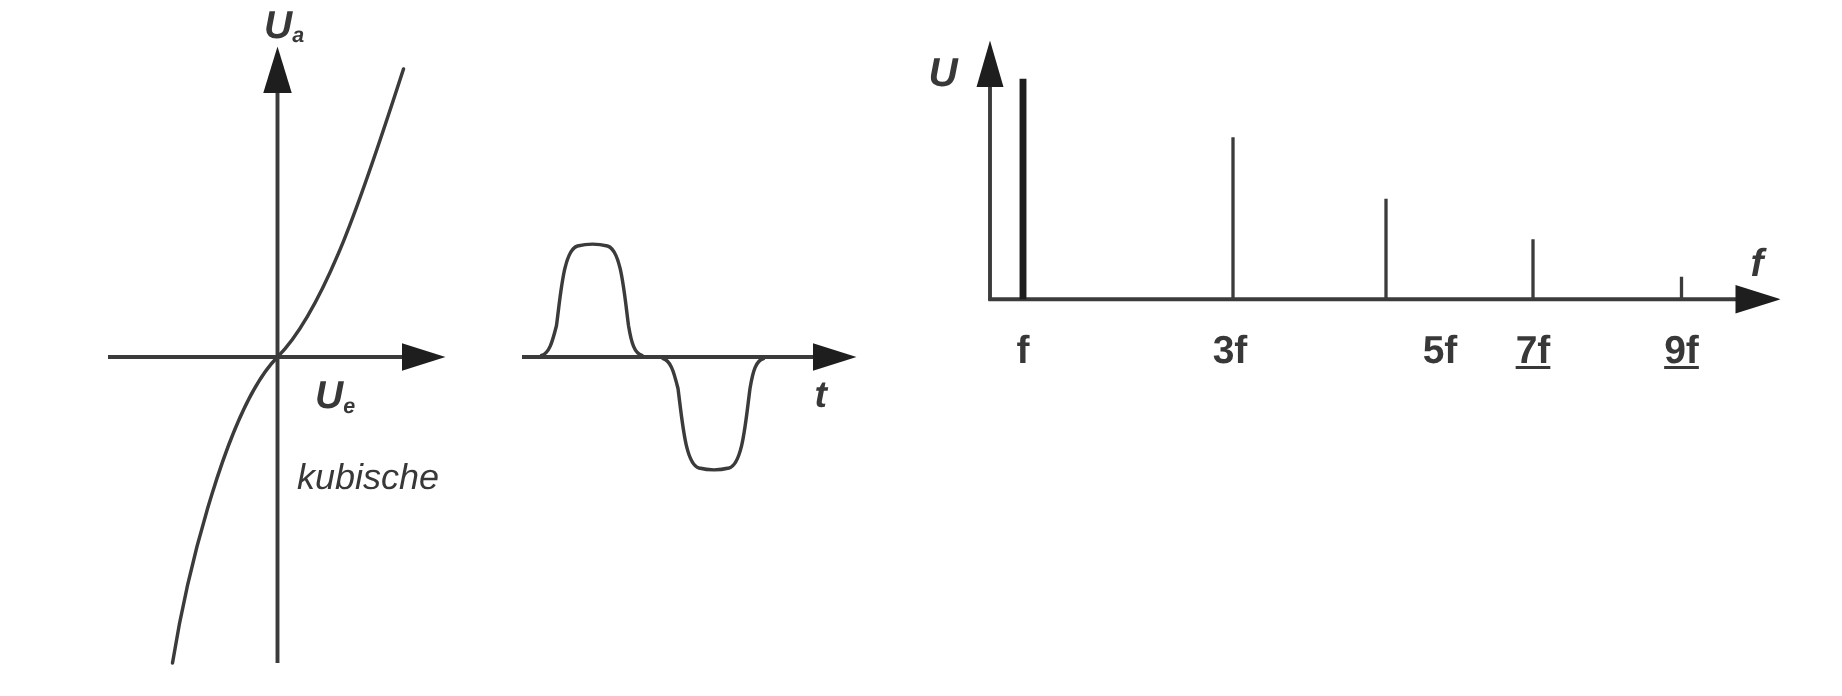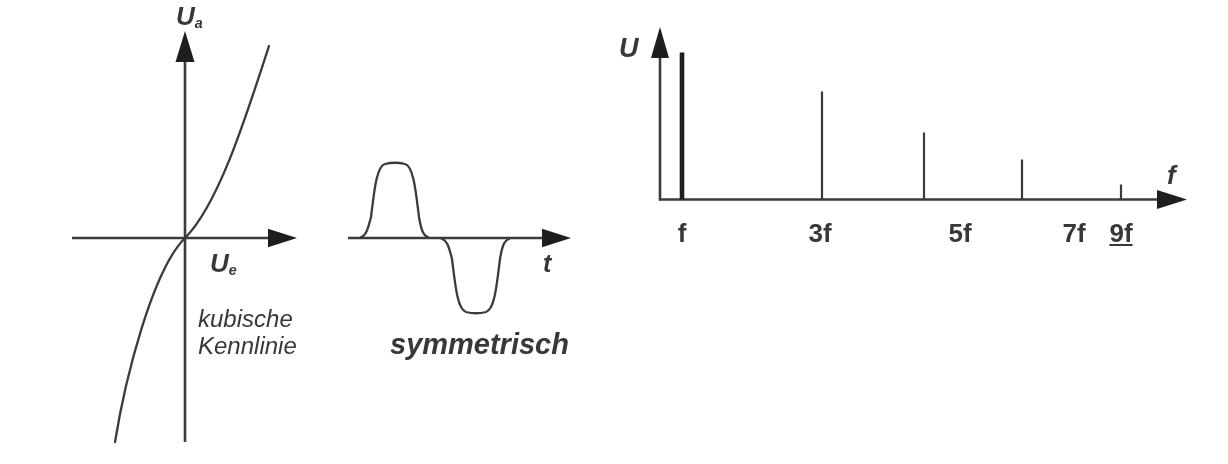--- a/index.html
+++ b/index.html
@@ -115,33 +115,31 @@
         </g>
     </g>
   </svg>
 
   <div class="lbl axis-lbl ua-lbl"><span>U</span><sub>a</sub></div>
 
   <div class="lbl axis-lbl ue-lbl"><span>U</span><sub>e</sub></div>
 
   <div class="lbl caption-curve">
     <div>kubische</div>
-    <div>Kennlinie</div>
   </div>
 
   <div class="lbl t-lbl">t</div>
 
   <div class="lbl caption-wave">
-    <div>symmetrisch</div>
   </div>
 
   <div class="lbl uspec-lbl">U</div>
 
   <div class="lbl axis-lbl fspec-lbl">f</div>
 
   <div id="spectrum-ticks">
       <span class="tick" style="left: 682px;">f</span>
       <span class="tick" style="left: 820px;">3f</span>
       <span class="tick" style="left: 924px; margin-left: 36px;">5f</span>
-      <span class="tick" style="left: 1074px;">7f</span>
+      <span class="tick" style="left: 1022px; text-decoration: underline;">7f</span>
       <span class="tick" style="left: 1121px; text-decoration: underline;">9f</span>
     </div>
 </div>
 
 </body></html>

